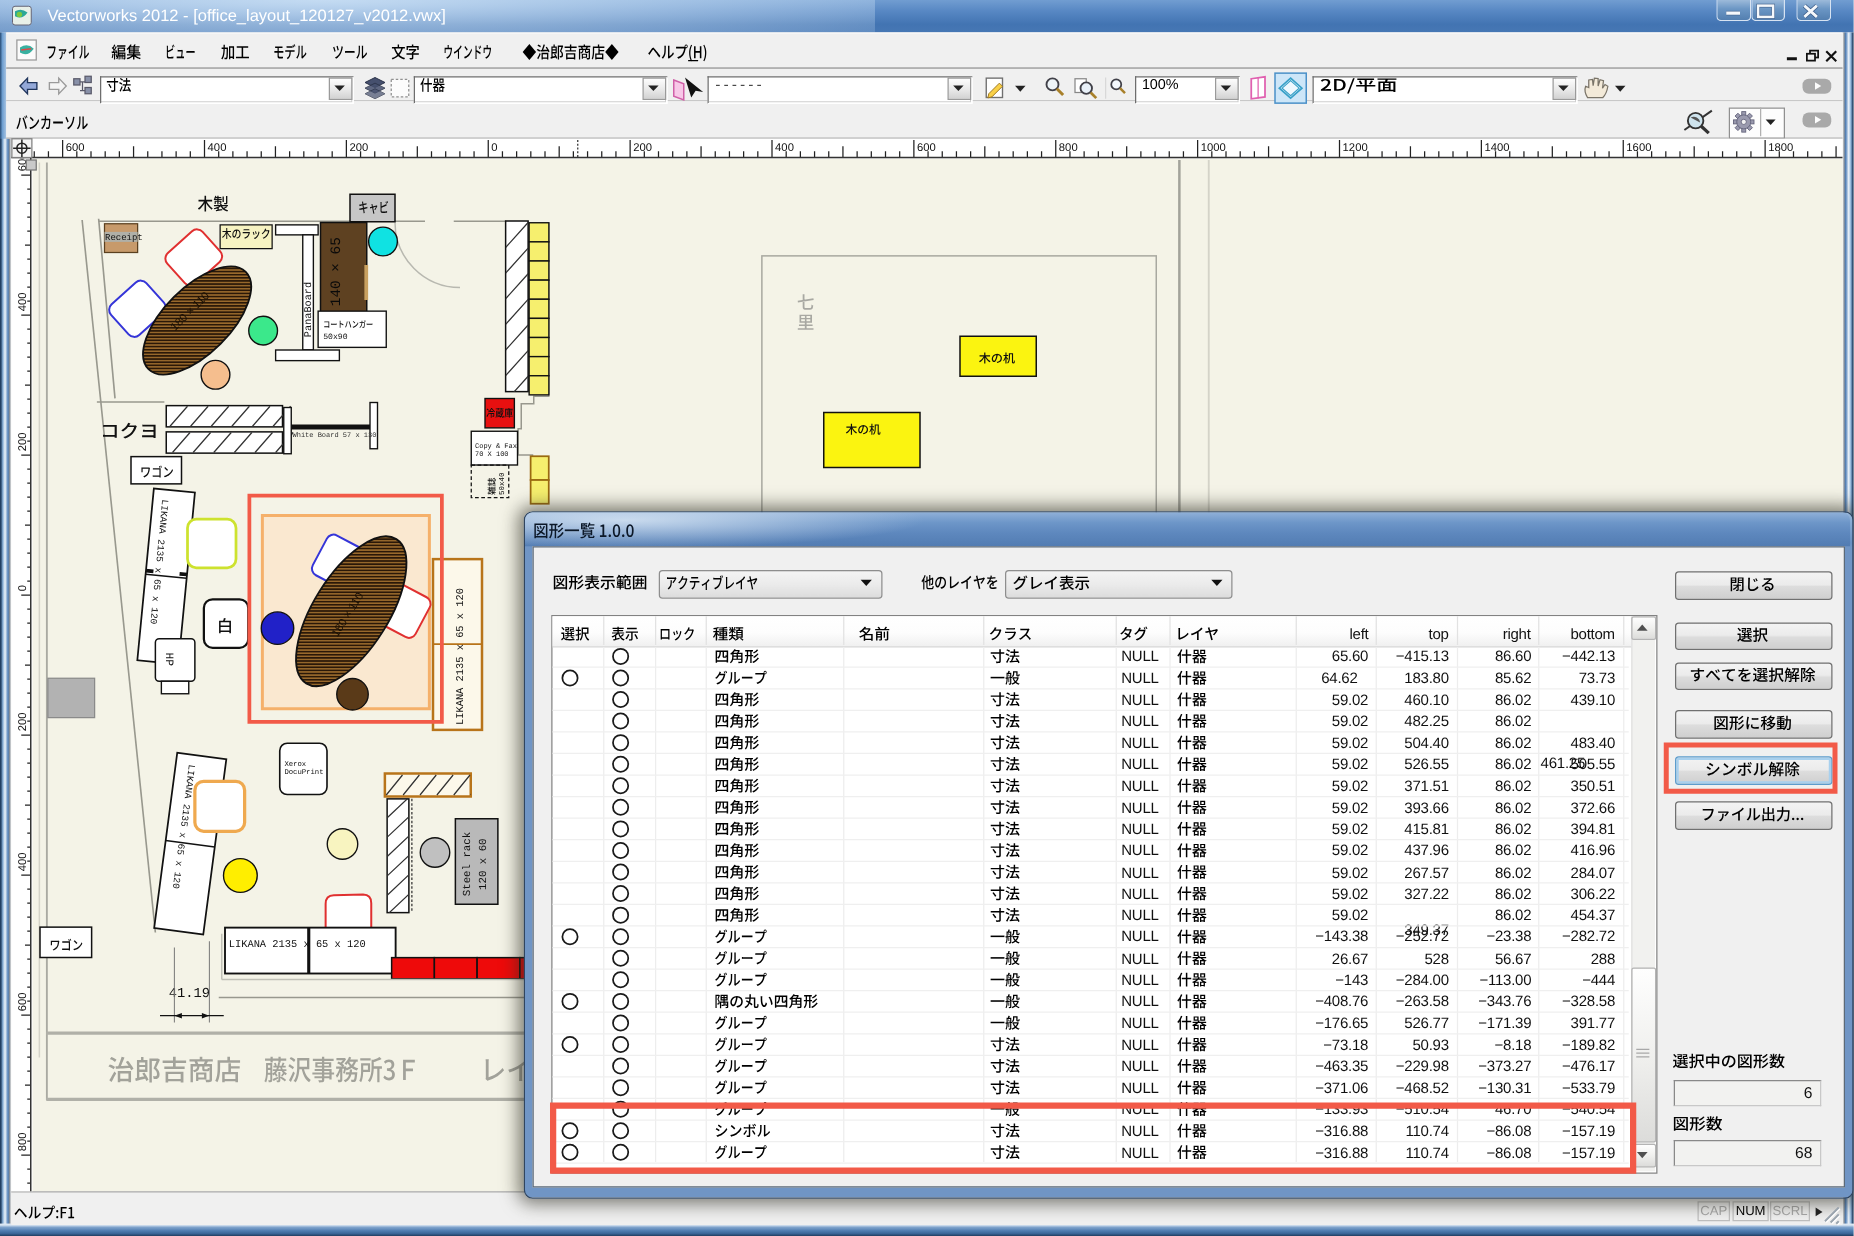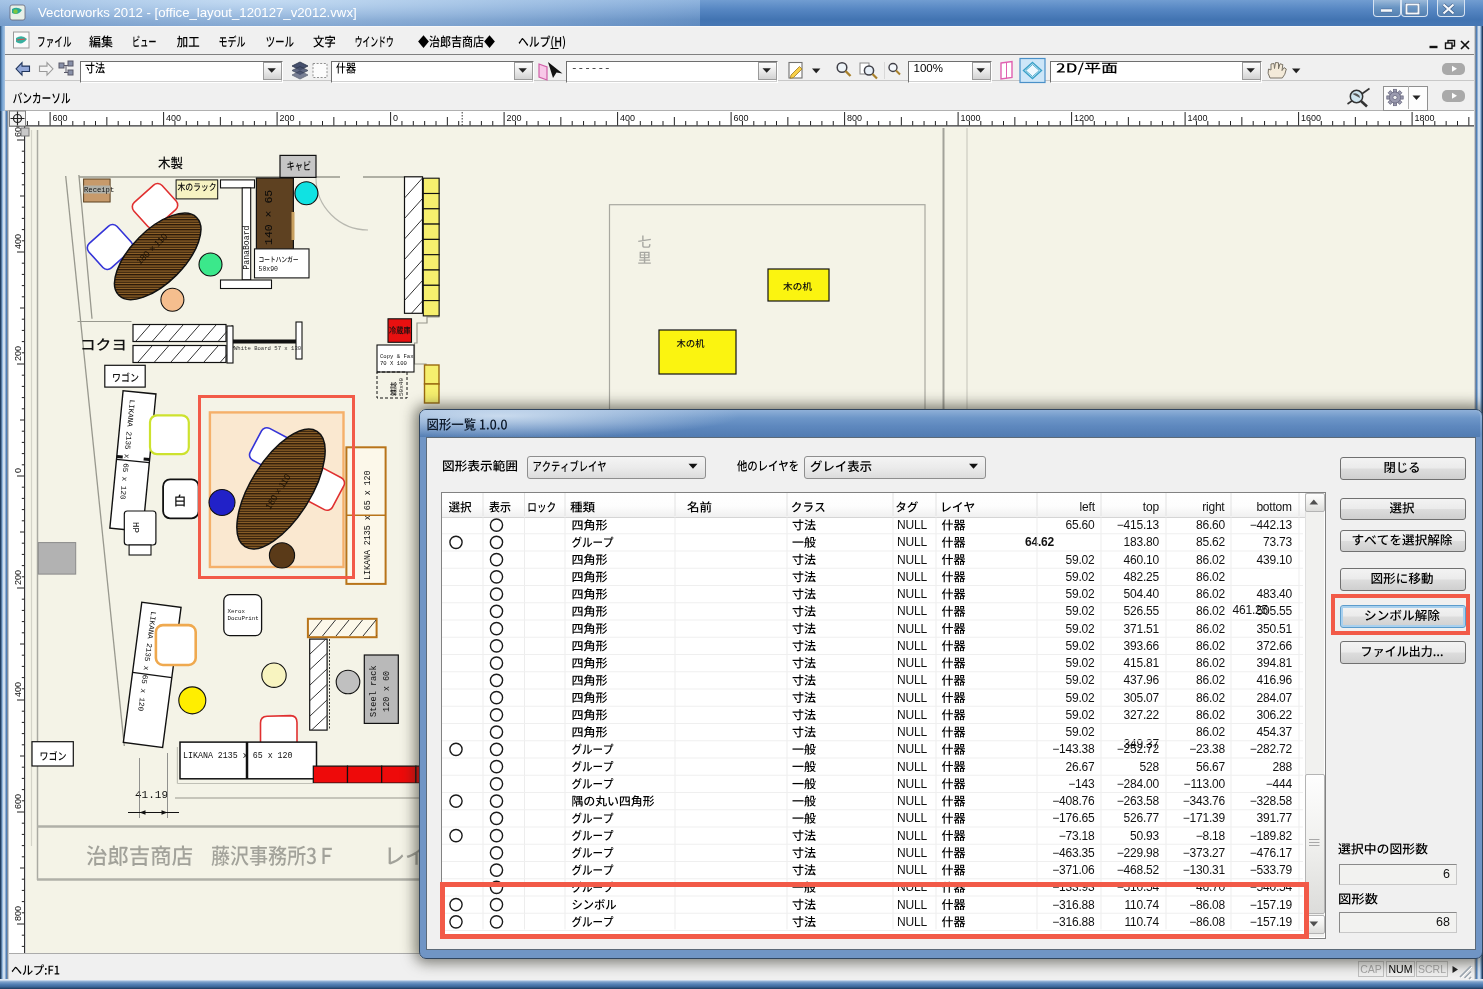--- a/index.html
+++ b/index.html
@@ -455,21 +455,21 @@
 <div class="num" style="left:1034.8px;top:500.0px;width:60px;">left</div>
 <div class="num" style="left:1098.9px;top:500.0px;width:60px;">top</div>
 <div class="num" style="left:1164.5px;top:500.0px;width:60px;">right</div>
 <div class="num" style="left:1231.9px;top:500.0px;width:60px;">bottom</div>
 <div class="num" style="left:897px;top:518.1px;width:40px;text-align:left;">NULL</div>
 <div class="num" style="left:1024.5px;top:518.1px;width:70px;">65.60</div>
 <div class="num" style="left:1089.0px;top:518.1px;width:70px;">−415.13</div>
 <div class="num" style="left:1155.0px;top:518.1px;width:70px;">86.60</div>
 <div class="num" style="left:1222.0px;top:518.1px;width:70px;">−442.13</div>
 <div class="num" style="left:897px;top:535.4px;width:40px;text-align:left;">NULL</div>
-<div class="num" style="left:984px;top:535.4px;width:70px;font-weight:bold;">64.62</div>
+<div class="num" style="left:1016px;top:535.4px;width:70px;">64.62</div>
 <div class="num" style="left:1089.0px;top:535.4px;width:70px;">183.80</div>
 <div class="num" style="left:1155.0px;top:535.4px;width:70px;">85.62</div>
 <div class="num" style="left:1222.0px;top:535.4px;width:70px;">73.73</div>
 <div class="num" style="left:897px;top:552.6px;width:40px;text-align:left;">NULL</div>
 <div class="num" style="left:1024.5px;top:552.6px;width:70px;">59.02</div>
 <div class="num" style="left:1089.0px;top:552.6px;width:70px;">460.10</div>
 <div class="num" style="left:1155.0px;top:552.6px;width:70px;">86.02</div>
 <div class="num" style="left:1222.0px;top:552.6px;width:70px;">439.10</div>
 <div class="num" style="left:897px;top:569.9px;width:40px;text-align:left;">NULL</div>
 <div class="num" style="left:1024.5px;top:569.9px;width:70px;">59.02</div>
@@ -501,21 +501,21 @@
 <div class="num" style="left:1089.0px;top:656.1px;width:70px;">415.81</div>
 <div class="num" style="left:1155.0px;top:656.1px;width:70px;">86.02</div>
 <div class="num" style="left:1222.0px;top:656.1px;width:70px;">394.81</div>
 <div class="num" style="left:897px;top:673.4px;width:40px;text-align:left;">NULL</div>
 <div class="num" style="left:1024.5px;top:673.4px;width:70px;">59.02</div>
 <div class="num" style="left:1089.0px;top:673.4px;width:70px;">437.96</div>
 <div class="num" style="left:1155.0px;top:673.4px;width:70px;">86.02</div>
 <div class="num" style="left:1222.0px;top:673.4px;width:70px;">416.96</div>
 <div class="num" style="left:897px;top:690.6px;width:40px;text-align:left;">NULL</div>
 <div class="num" style="left:1024.5px;top:690.6px;width:70px;">59.02</div>
-<div class="num" style="left:1089.0px;top:690.6px;width:70px;">305.07</div>
+<div class="num" style="left:1089.0px;top:690.6px;width:70px;">267.57</div>
 <div class="num" style="left:1155.0px;top:690.6px;width:70px;">86.02</div>
 <div class="num" style="left:1222.0px;top:690.6px;width:70px;">284.07</div>
 <div class="num" style="left:897px;top:707.9px;width:40px;text-align:left;">NULL</div>
 <div class="num" style="left:1024.5px;top:707.9px;width:70px;">59.02</div>
 <div class="num" style="left:1089.0px;top:707.9px;width:70px;">327.22</div>
 <div class="num" style="left:1155.0px;top:707.9px;width:70px;">86.02</div>
 <div class="num" style="left:1222.0px;top:707.9px;width:70px;">306.22</div>
 <div class="num" style="left:897px;top:725.1px;width:40px;text-align:left;">NULL</div>
 <div class="num" style="left:1024.5px;top:725.1px;width:70px;">59.02</div>
 <div class="num" style="left:1089.0px;top:725.1px;width:70px;margin-top:12px;">349.37</div>

